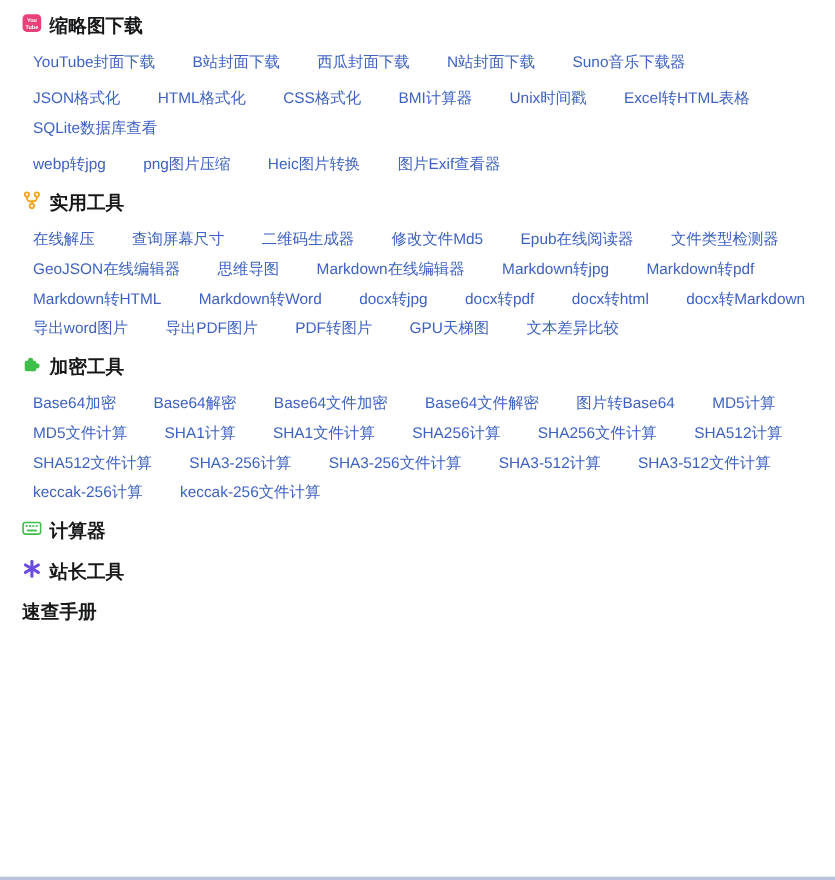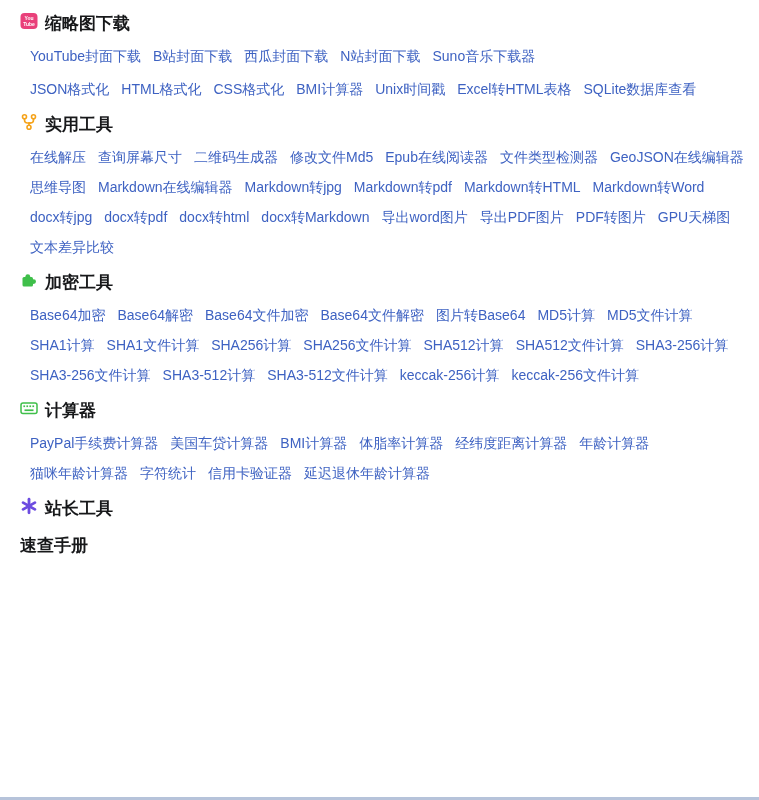--- a/index.html
+++ b/index.html
@@ -35,21 +35,20 @@
   .icon svg { display: block; }
   .links {
     display: flex;
     flex-wrap: wrap;
     column-gap: 34px;
     row-gap: 9px;
     padding-left: 10px;
     padding-right: 6px;
     font-size: 14px;
     line-height: 18px;
-    gap: 12px;
   }
   a.tool-link {
     color: #3e62c2;
     text-decoration: none;
     white-space: nowrap;
     cursor: pointer;
   }
   .bottom-bar {
     position: absolute;
     left: 0; right: 0; bottom: 0;
@@ -86,20 +85,26 @@
       <a href="#" class="tool-link">HTML格式化</a>
       <a href="#" class="tool-link">CSS格式化</a>
       <a href="#" class="tool-link">BMI计算器</a>
       <a href="#" class="tool-link">Unix时间戳</a>
       <a href="#" class="tool-link">Excel转HTML表格</a>
       <a href="#" class="tool-link">SQLite数据库查看</a>
     </div>
 </section>
 
 <section class="tool-section">
+  <div class="links">
+      <a href="#" class="tool-link">webp转jpg</a>
+      <a href="#" class="tool-link">png图片压缩</a>
+      <a href="#" class="tool-link">Heic图片转换</a>
+      <a href="#" class="tool-link">图片Exif查看器</a>
+    </div>
 </section>
 
 <section class="tool-section">
   <h2 class="sec-header">
     <span class="icon">
       <svg width="18" height="18" viewBox="0 0 18 18" fill="none" stroke="#f5a31a" stroke-width="1.6">
         <circle cx="4.5" cy="3.8" r="2"></circle>
         <circle cx="13.5" cy="3.8" r="2"></circle>
         <circle cx="9" cy="14.2" r="2"></circle>
         <path d="M4.5 5.8 v1.2 a3 3 0 0 0 3 3 h3 a3 3 0 0 1 0 0" stroke-linecap="round"></path>
@@ -179,32 +184,20 @@
         <rect x="1" y="4" width="16" height="10.5" rx="2" fill="none" stroke="#3fbf4a" stroke-width="1.5"></rect>
         <rect x="3.4" y="6.4" width="1.7" height="1.7" fill="#3fbf4a"></rect>
         <rect x="6.4" y="6.4" width="1.7" height="1.7" fill="#3fbf4a"></rect>
         <rect x="9.4" y="6.4" width="1.7" height="1.7" fill="#3fbf4a"></rect>
         <rect x="12.4" y="6.4" width="1.7" height="1.7" fill="#3fbf4a"></rect>
         <rect x="4.5" y="10.4" width="9" height="1.7" fill="#3fbf4a"></rect>
       </svg>
     </span>
     <span class="sec-title">计算器</span>
   </h2>
-  <div class="links">
-      <a href="#" class="tool-link">PayPal手续费计算器</a>
-      <a href="#" class="tool-link">美国车贷计算器</a>
-      <a href="#" class="tool-link">BMI计算器</a>
-      <a href="#" class="tool-link">体脂率计算器</a>
-      <a href="#" class="tool-link">经纬度距离计算器</a>
-      <a href="#" class="tool-link">年龄计算器</a>
-      <a href="#" class="tool-link">猫咪年龄计算器</a>
-      <a href="#" class="tool-link">字符统计</a>
-      <a href="#" class="tool-link">信用卡验证器</a>
-      <a href="#" class="tool-link">延迟退休年龄计算器</a>
-    </div>
 </section>
 
 <section class="tool-section">
   <h2 class="sec-header">
     <span class="icon">
       <svg width="18" height="18" viewBox="0 0 18 18" stroke="#6c4ce0" stroke-width="2.8" stroke-linecap="round">
         <line x1="9" y1="2.2" x2="9" y2="15.8"></line>
         <line x1="3.1" y1="5.6" x2="14.9" y2="12.4"></line>
         <line x1="14.9" y1="5.6" x2="3.1" y2="12.4"></line>
       </svg>

